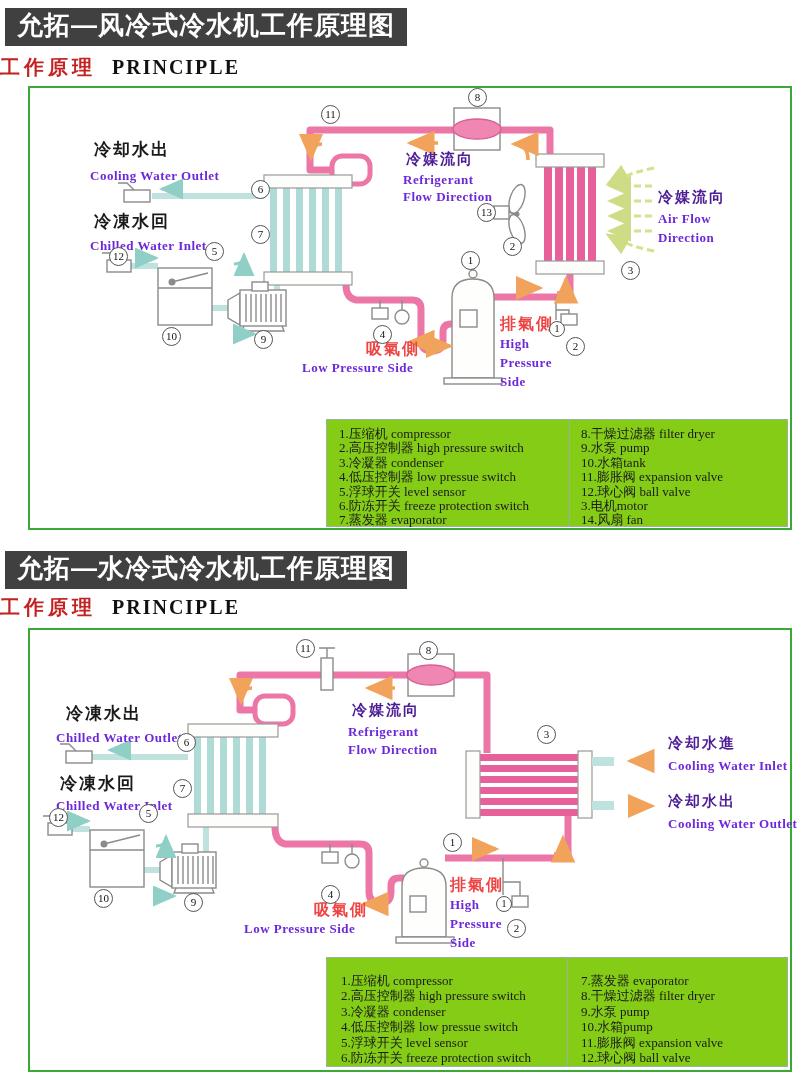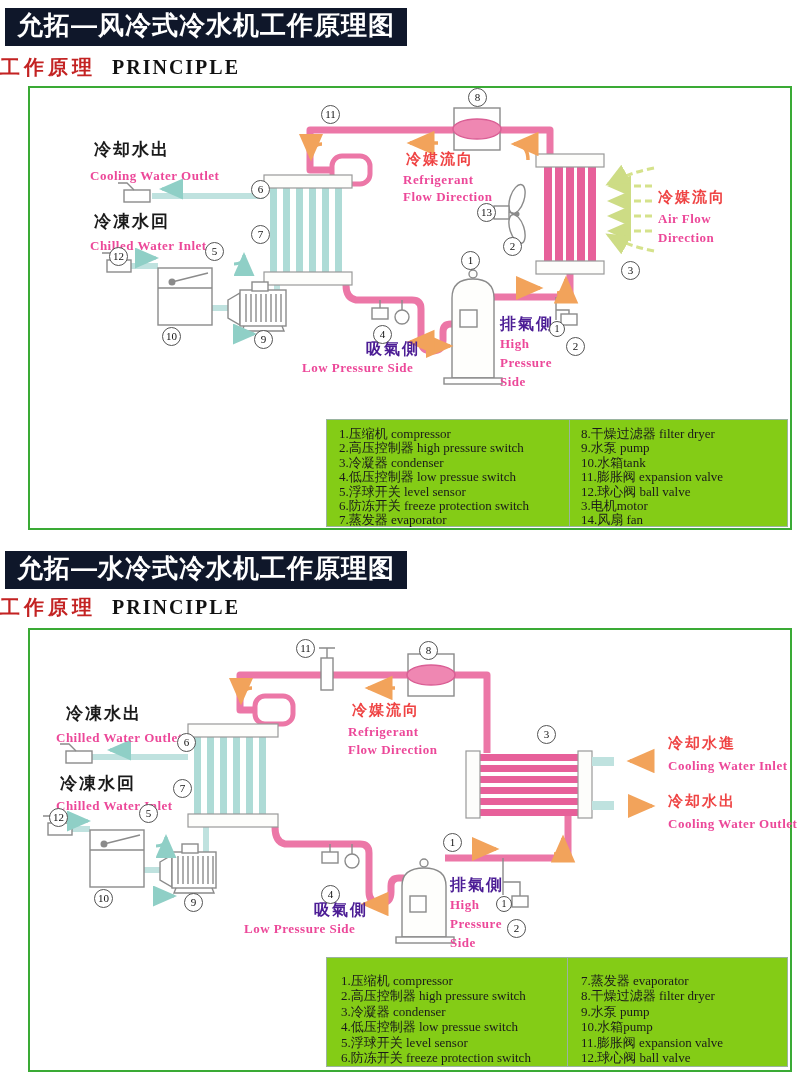--- a/index.html
+++ b/index.html
@@ -1,26 +1,26 @@
 <!DOCTYPE html>
 <html><head>
 <meta charset="utf-8">
 <style>
   html,body{margin:0;padding:0;background:#fff}
   .page{position:relative;width:797px;height:1080px;background:#fff;overflow:hidden;font-family:"Liberation Sans",sans-serif}
-  .banner{position:absolute;left:5px;background:#0f172a;color:#fff;font:bold 26px/1.25 "Liberation Sans",sans-serif;padding:1px 12px 4px;letter-spacing:1px;white-space:nowrap}
+  .banner{position:absolute;left:5px;background:#404040;color:#fff;font:bold 26px/1.25 "Liberation Sans",sans-serif;padding:1px 12px 4px;letter-spacing:1px;white-space:nowrap}
   .trow{position:absolute;left:0;width:100%;text-align:left;white-space:nowrap}
   .tzh{color:#c32222;font:bold 20px "Liberation Serif",serif;letter-spacing:4px;margin-right:16px}
   .ten{color:#111;font:bold 20px "Liberation Serif",serif;letter-spacing:2px}
   .dbox{position:absolute;left:28px;width:760px;height:440px;border:2px solid #3aaa35;background:#fff}
   .dbox svg{position:absolute;left:0;top:0}
   .lzh{position:absolute;font:bold 17px "Liberation Serif",serif;color:#1a1a1a;letter-spacing:2px;white-space:nowrap}
-  .lzh2{position:absolute;font:bold 15px "Liberation Serif",serif;color:#ef4444;letter-spacing:2px;white-space:nowrap}
-  .lzh3{position:absolute;font:bold 16px "Liberation Serif",serif;color:#4c1d95;letter-spacing:2px;white-space:nowrap}
-  .len{position:absolute;font:bold 13px "Liberation Serif",serif;color:#ec4899;letter-spacing:.5px;white-space:nowrap}
+  .lzh2{position:absolute;font:bold 15px "Liberation Serif",serif;color:#4c1d95;letter-spacing:2px;white-space:nowrap}
+  .lzh3{position:absolute;font:bold 16px "Liberation Serif",serif;color:#ef4444;letter-spacing:2px;white-space:nowrap}
+  .len{position:absolute;font:bold 13px "Liberation Serif",serif;color:#6d28d9;letter-spacing:.5px;white-space:nowrap}
   .nc{position:absolute;width:17px;height:17px;border:1px solid #555;border-radius:50%;background:#fff;font:11px/17px "Liberation Serif",serif;text-align:center;color:#111}
   .nc.sm{width:14px;height:14px;font:10px/14px "Liberation Serif",serif}
   .legend{position:absolute;border:1px solid #9ab3a0;background:#84cc16}
   .legend .div{position:absolute;top:0;bottom:0;border-left:1px solid #9ab3a0}
   .legend .col{position:absolute;font:13px "Liberation Serif",serif;color:#1a1a1a}
   .legend .col div{white-space:nowrap}
   .lg1 .col div{line-height:14.4px}
   .lg2 .col div{line-height:15.4px}
   
   .pk{fill:none;stroke:#ec77a7;stroke-width:7;stroke-linejoin:round}

